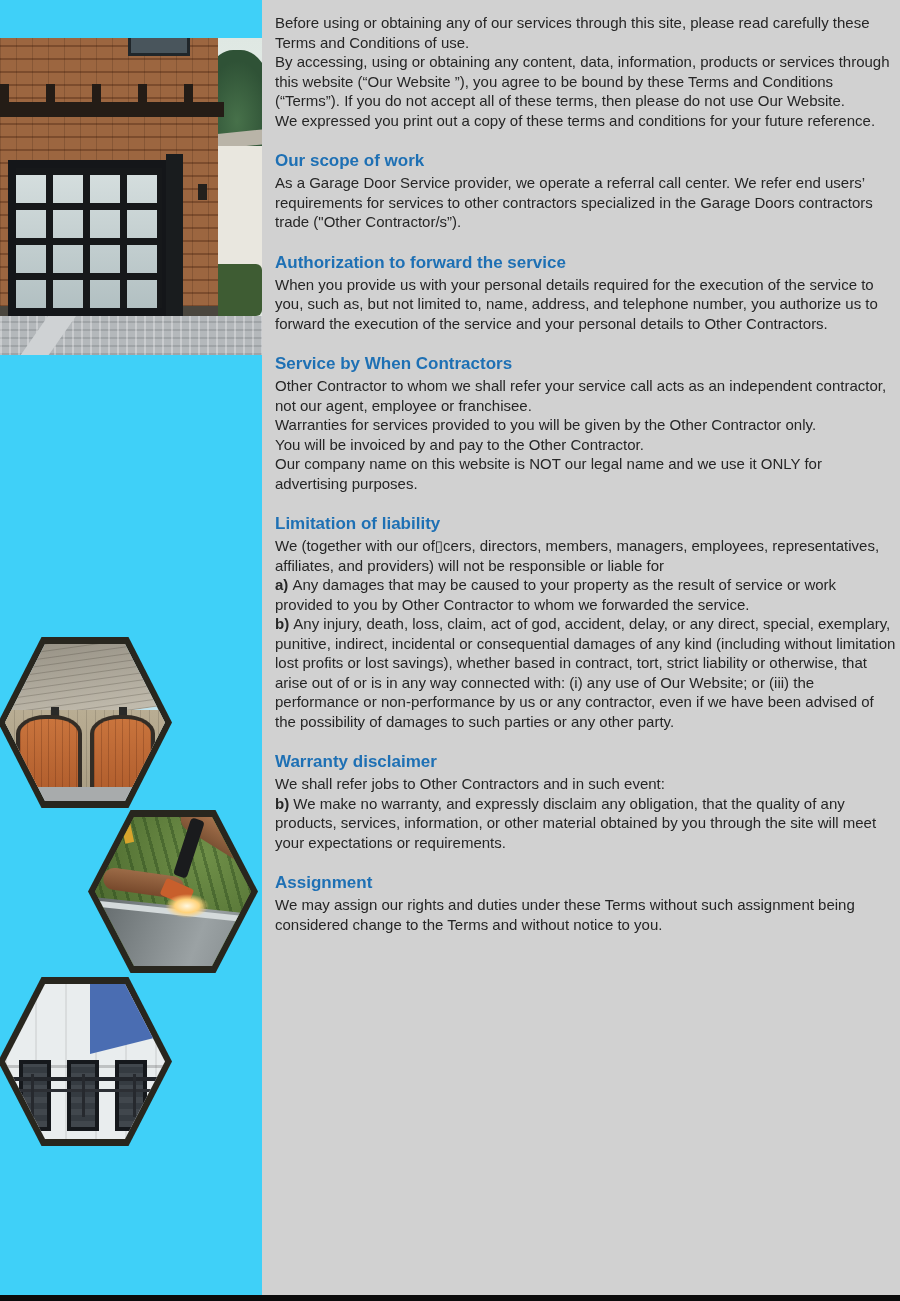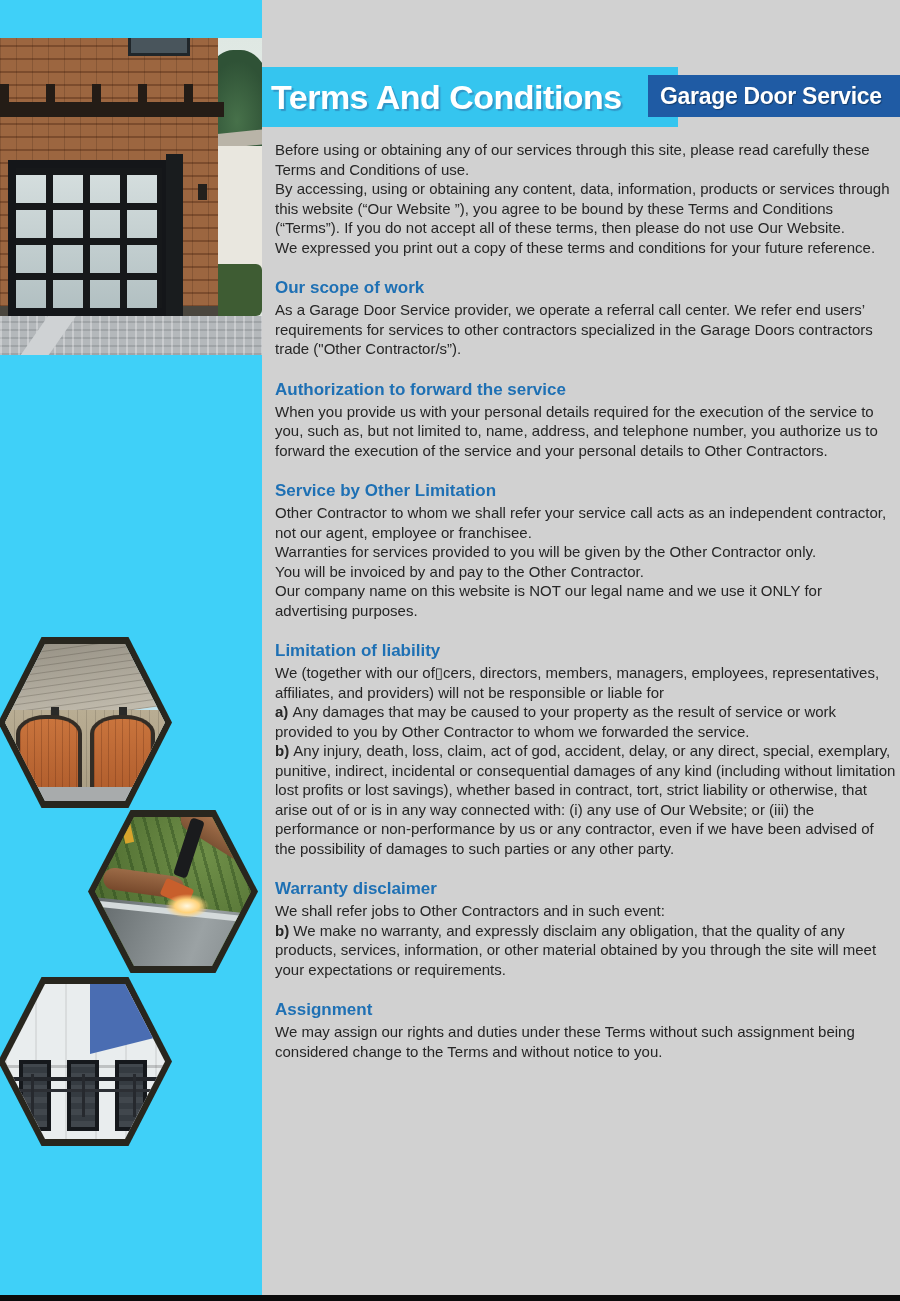--- a/index.html
+++ b/index.html
@@ -176,37 +176,29 @@
         <div class="s3-rail2"></div>
         <div class="s3-post s3-p1"></div>
         <div class="s3-post s3-p2"></div>
         <div class="s3-post s3-p3"></div>
       </div>
     </div>
 
   </div>
 
   <div class="main">
-    <div class="banner-row">
-      <div class="banner-title">
-        <span>Terms And Conditions</span>
-      </div>
-      <div class="banner-brand">
-        <span>Garage Door Service</span>
-      </div>
-    </div>
     <div class="text-col" id="text-col">
         <p>Before using or obtaining any of our services through this site, please read carefully these Terms and Conditions of use.</p>
         <p class="gap">By accessing, using or obtaining any content, data, information, products or services through this website (“Our Website ”), you agree to be bound by these Terms and Conditions (“Terms”). If you do not accept all of these terms, then please do not use Our Website.</p>
         <p class="gap">We expressed you print out a copy of these terms and conditions for your future reference.</p>
         <h3>Our scope of work</h3>
         <p>As a Garage Door Service provider, we operate a referral call center. We refer end users’ requirements for services to other contractors specialized in the Garage Doors contractors trade ("Other Contractor/s”).</p>
         <h3>Authorization to forward the service</h3>
         <p>When you provide us with your personal details required for the execution of the service to you, such as, but not limited to, name, address, and telephone number, you authorize us to forward the execution of the service and your personal details to Other Contractors.</p>
-        <h3>Service by Other Limitation</h3>
+        <h3>Service by When Contractors</h3>
         <p>Other Contractor to whom we shall refer your service call acts as an independent contractor, not our agent, employee or franchisee.</p>
         <p>Warranties for services provided to you will be given by the Other Contractor only.</p>
         <p>You will be invoiced by and pay to the Other Contractor.</p>
         <p class="gap">Our company name on this website is NOT our legal name and we use it ONLY for advertising purposes.</p>
         <h3>Limitation of liability</h3>
         <p>We (together with our of▯cers, directors, members, managers, employees, representatives, affiliates, and providers) will not be responsible or liable for</p>
         <p class="gap"><b>a) </b>Any damages that may be caused to your property as the result of service or work provided to you by Other Contractor to whom we forwarded the service.</p>
         <p class="gap"><b>b) </b>Any injury, death, loss, claim, act of god, accident, delay, or any direct, special, exemplary, punitive, indirect, incidental or consequential damages of any kind (including without limitation lost profits or lost savings), whether based in contract, tort, strict liability or otherwise, that arise out of or is in any way connected with: (i) any use of Our Website; or (iii) the performance or non-performance by us or any contractor, even if we have been advised of the possibility of damages to such parties or any other party.</p>
         <h3>Warranty disclaimer</h3>
         <p>We shall refer jobs to Other Contractors and in such event:</p>

